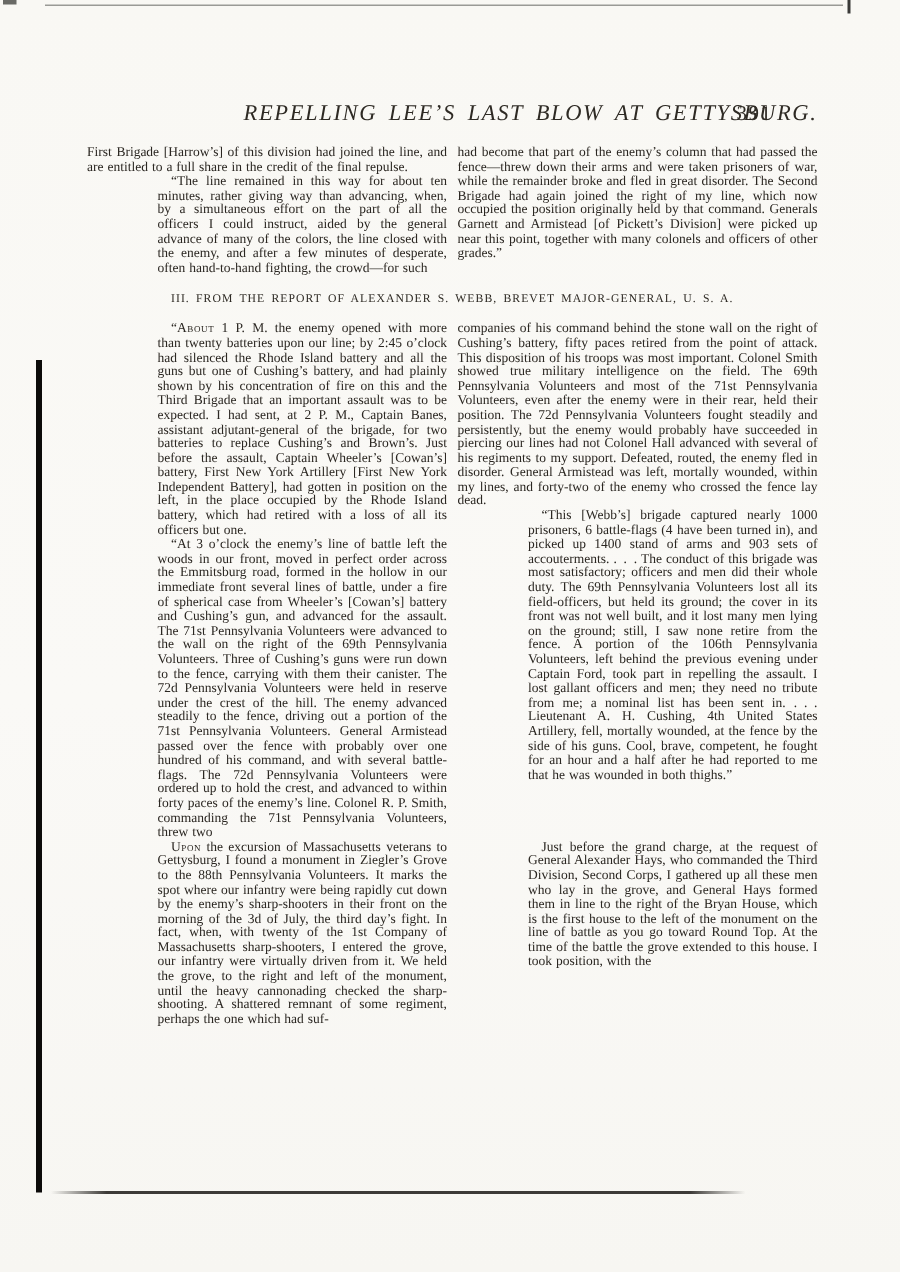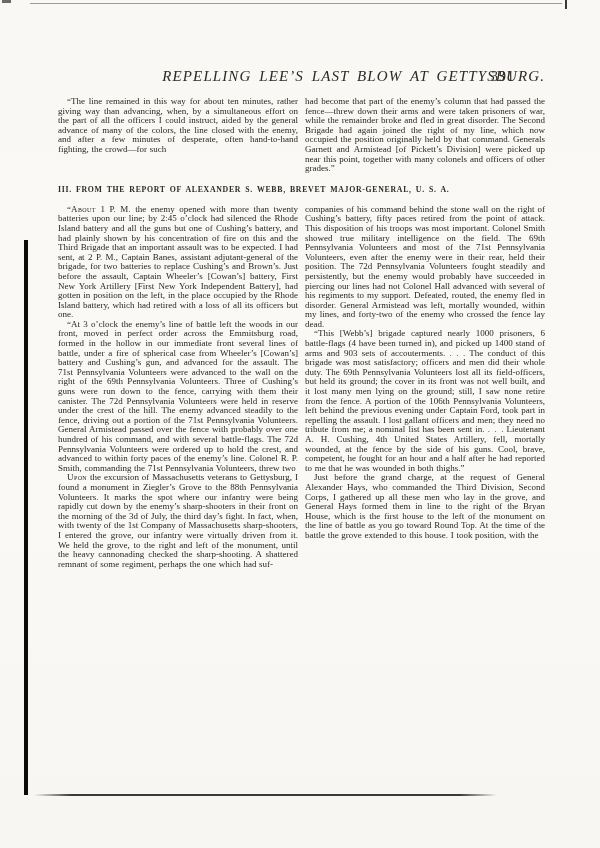--- a/index.html
+++ b/index.html
@@ -26,27 +26,27 @@
   .running-title {
     display:block; text-align:right;
     font-style:italic; font-size:15px; letter-spacing:1.1px; word-spacing:3px;
     color:#2e2a24; white-space:nowrap;
   }
   .folio { position:absolute; right:30px; top:1px; font-size:14px; letter-spacing:1px; color:#2e2a24; }
 
   .band { display:flex; justify-content:space-between; }
   .col { width:240px; text-align:justify; }
   .col p { margin:0; font-size:9px; line-height:9.6px; word-spacing:0.4px; }
-  .col p.indent { text-indent:9px; }
+  .col p.indent { text-indent:9px;margin-left:47px; }
   .sc { font-variant:small-caps; letter-spacing:0.4px; }
 
   .sect-heading {
     margin:11px 0 11px 0;
-    text-align:left;
-    font-size:7.8px; font-weight:bold;
+    text-align:center;
+    font-size:7.8px; font-weight:normal;
     letter-spacing:0.7px; word-spacing:1.5px;
     color:#2e2a24;
   }
 </style>
 </head>
 <body>
 
 <div class="page">
 
   <div class="edge-top-line"></div>
@@ -57,20 +57,21 @@
 
   <div class="text-block">
 
     <div class="running-head">
       <span class="running-title">REPELLING LEE’S LAST BLOW AT GETTYSBURG.</span>
       <span class="folio">391</span>
     </div>
 
     <div class="band">
       <div class="col">
+        <p>First Brigade [Harrow’s] of this division had joined the line, and are entitled to a full share in the credit of the final repulse.</p>
         <p class="indent">“The line remained in this way for about ten minutes, rather giving way than advancing, when, by a simultaneous effort on the part of all the officers I could instruct, aided by the general advance of many of the colors, the line closed with the enemy, and after a few minutes of desperate, often hand-to-hand fighting, the crowd—for such</p>
       </div>
       <div class="col">
         <p>had become that part of the enemy’s column that had passed the fence—threw down their arms and were taken prisoners of war, while the remainder broke and fled in great disorder. The Second Brigade had again joined the right of my line, which now occupied the position originally held by that command. Generals Garnett and Armistead [of Pickett’s Division] were picked up near this point, together with many colonels and officers of other grades.”</p>
       </div>
     </div>
 
     <h3 class="sect-heading">III. FROM THE REPORT OF ALEXANDER S. WEBB, BREVET MAJOR-GENERAL, U. S. A.</h3>
 
     <div class="band">

